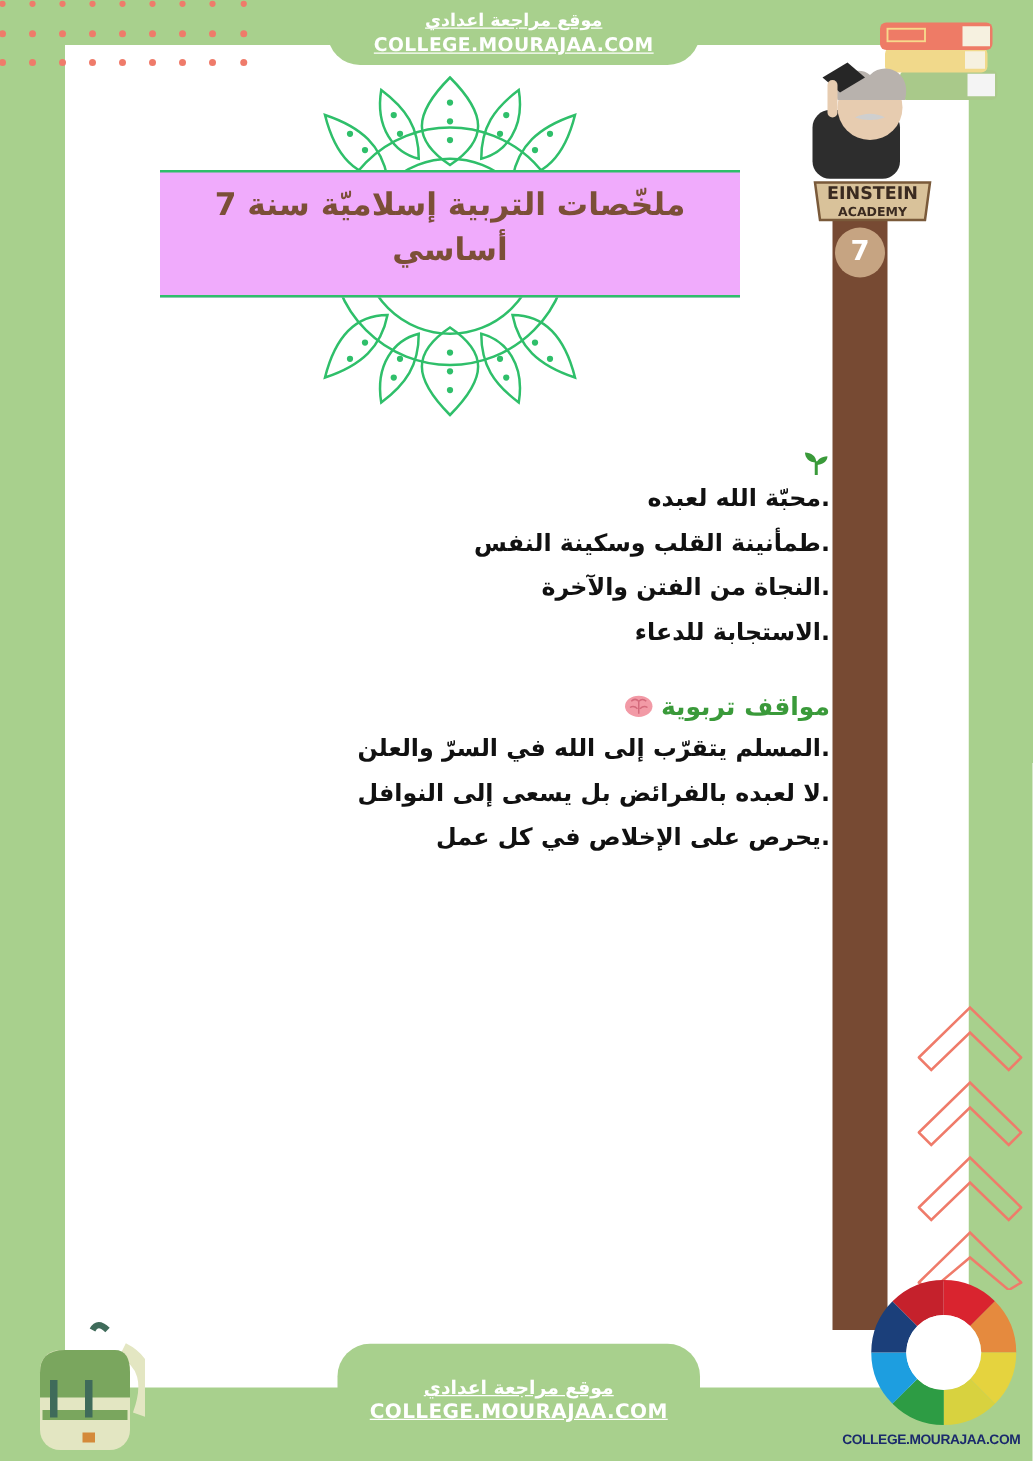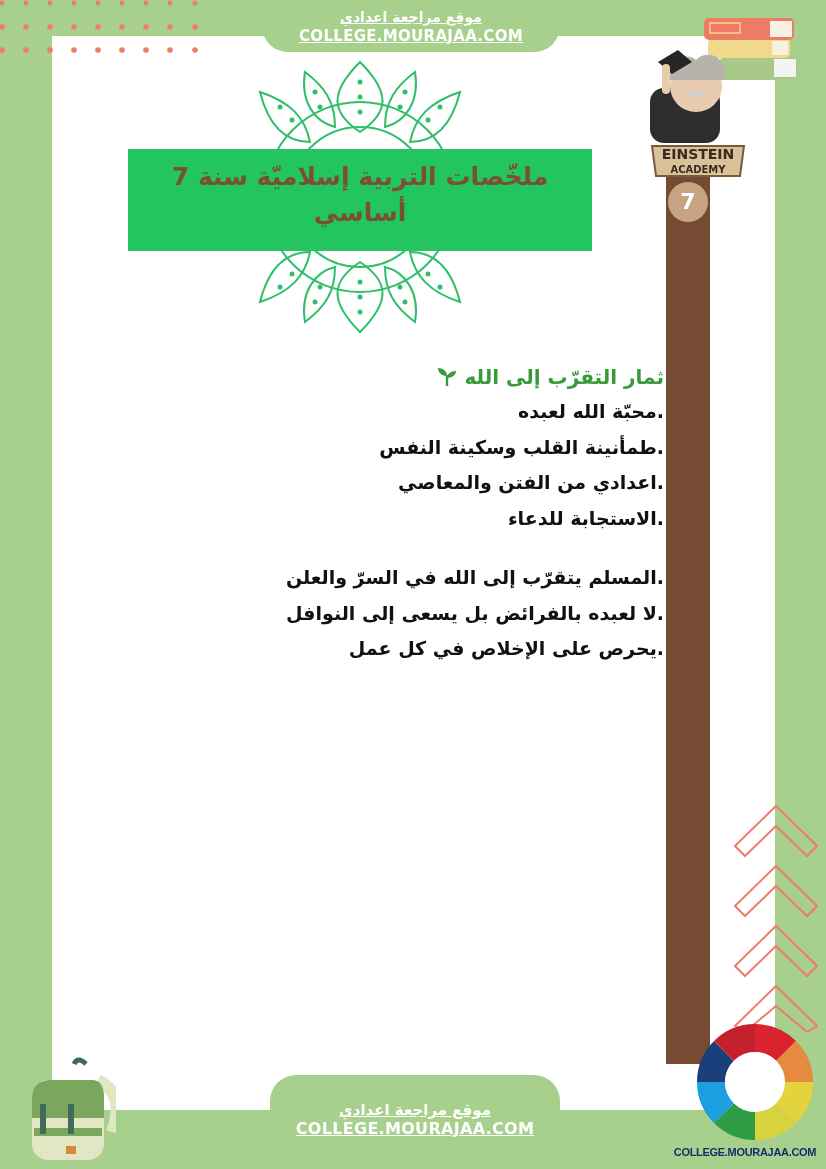--- a/index.html
+++ b/index.html
@@ -7,21 +7,21 @@
   .dots { position:absolute; left:0; top:0; width:200px; height:55px; }
   .page { position:absolute; left:52px; top:36px; width:723px; height:1074px; background:#ffffff; }
   .banner { position:absolute; background:#a8d08d; color:#fff; text-align:center; border-radius:26px; }
   .banner-top { left:262px; top:-20px; width:298px; height:72px; padding-top:28px; box-sizing:border-box; }
   .banner-bottom { left:270px; top:1075px; width:290px; height:110px; padding-top:26px; box-sizing:border-box; }
   .banner .ar { font-size:14px; font-weight:bold; text-decoration:underline; direction:rtl; line-height:18px; }
   .banner .en { font-size:15px; font-weight:bold; text-decoration:underline; letter-spacing:0.3px; line-height:20px; }
   .banner-bottom .ar { font-size:15px; }
   .banner-bottom .en { font-size:16px; }
   .mandala { position:absolute; left:200px; top:52px; width:320px; height:290px; }
-  .title-box { position:absolute; left:128px; top:149px; width:464px; height:98px; border-top:2px solid #2fbf6a; border-bottom:2px solid #2fbf6a; background:#22c55e; }
+  .title-box { position:absolute; left:128px; top:136px; width:464px; height:98px; border-top:2px solid #2fbf6a; border-bottom:2px solid #2fbf6a; background:#f0abfc; }
   .title-line { text-align:center; color:#7b4f37; font-weight:bold; direction:rtl; font-size:25px; line-height:36px; }
   .title-line.l1 { padding-top:8px; }
   .brown-bar { position:absolute; left:666px; top:172px; width:44px; height:892px; background:#774a33; }
   .num-circle { position:absolute; left:668px; top:182px; width:40px; height:40px; border-radius:50%; background:#c6a482; color:#fff; font-weight:bold; font-size:22px; text-align:center; line-height:40px; }
   .mascot { position:absolute; left:648px; top:28px; width:100px; height:150px; }
   .books { position:absolute; left:700px; top:14px; width:100px; height:72px; }
   .content { position:absolute; right:162px; top:360px; width:420px; direction:rtl; text-align:right; }
   .section-title { color:#3a9a3a; font-weight:bold; font-size:20px; line-height:34px; display:flex; align-items:center; gap:6px; }
   .item { color:#111; font-weight:bold; font-size:19px; line-height:35.5px; }
   .section { margin-bottom:24px; }
@@ -146,33 +146,39 @@
   <path d="M4 118 L 96 118 L 92 148 L 8 148 Z" fill="#d9c29a" stroke="#7a5a3a" stroke-width="2"></path>
   <text x="50" y="131" text-anchor="middle" font-family="DejaVu Sans, sans-serif" font-weight="bold" font-size="14" fill="#3a2a20">EINSTEIN</text>
   <text x="50" y="145" text-anchor="middle" font-family="DejaVu Sans, sans-serif" font-weight="bold" font-size="10" fill="#3a2a20">ACADEMY</text>
 </svg>
 
 <div class="num-circle">7</div>
 
 <div class="content">
   <div class="section">
     <div class="section-title">
-      <span>ثمار التقرّب إلى الله</span>
       <svg width="22" height="22" viewBox="0 0 22 22">
         <path d="M11 20 L11 9" stroke="#3a9a3a" stroke-width="2.4" fill="none"></path>
         <path d="M11 10 C 5 10, 2 6, 2 2 C 7 2, 11 5, 11 10 Z" fill="#3a9a3a"></path>
         <path d="M11 12 C 16 12, 20 9, 20 5 C 15 5, 11 8, 11 12 Z" fill="#3a9a3a"></path>
       </svg>
     </div>
     <div class="item">.محبّة الله لعبده</div>
     <div class="item">.طمأنينة القلب وسكينة النفس</div>
-    <div class="item">.اعدادي من الفتن والمعاصي</div>
+    <div class="item">.النجاة من الفتن والآخرة</div>
     <div class="item">.الاستجابة للدعاء</div>
   </div>
   <div class="section">
+    <div class="section-title">
+      <span>مواقف تربوية</span>
+      <svg width="24" height="20" viewBox="0 0 24 20">
+        <ellipse cx="12" cy="10" rx="11" ry="8.5" fill="#f29aa6"></ellipse>
+        <path d="M6 6 Q 9 3 12 6 Q 15 3 18 6 M5 11 Q 8 9 11 12 M13 12 Q 16 9 19 11 M12 6 L12 16" stroke="#d46a7c" stroke-width="1.2" fill="none"></path>
+      </svg>
+    </div>
     <div class="item">.المسلم يتقرّب إلى الله في السرّ والعلن</div>
     <div class="item">.لا لعبده بالفرائض بل يسعى إلى النوافل</div>
     <div class="item">.يحرص على الإخلاص في كل عمل</div>
   </div>
 </div>
 
 <svg class="chevrons" viewBox="0 0 84 240">
   <g fill="none" stroke="#ef7b6a" stroke-width="2">
     <path d="M1 54 L 42 14 L 83 54 L 73 64 L 42 34 L 11 64 Z"></path>
     <path d="M1 114 L 42 74 L 83 114 L 73 124 L 42 94 L 11 124 Z"></path>

